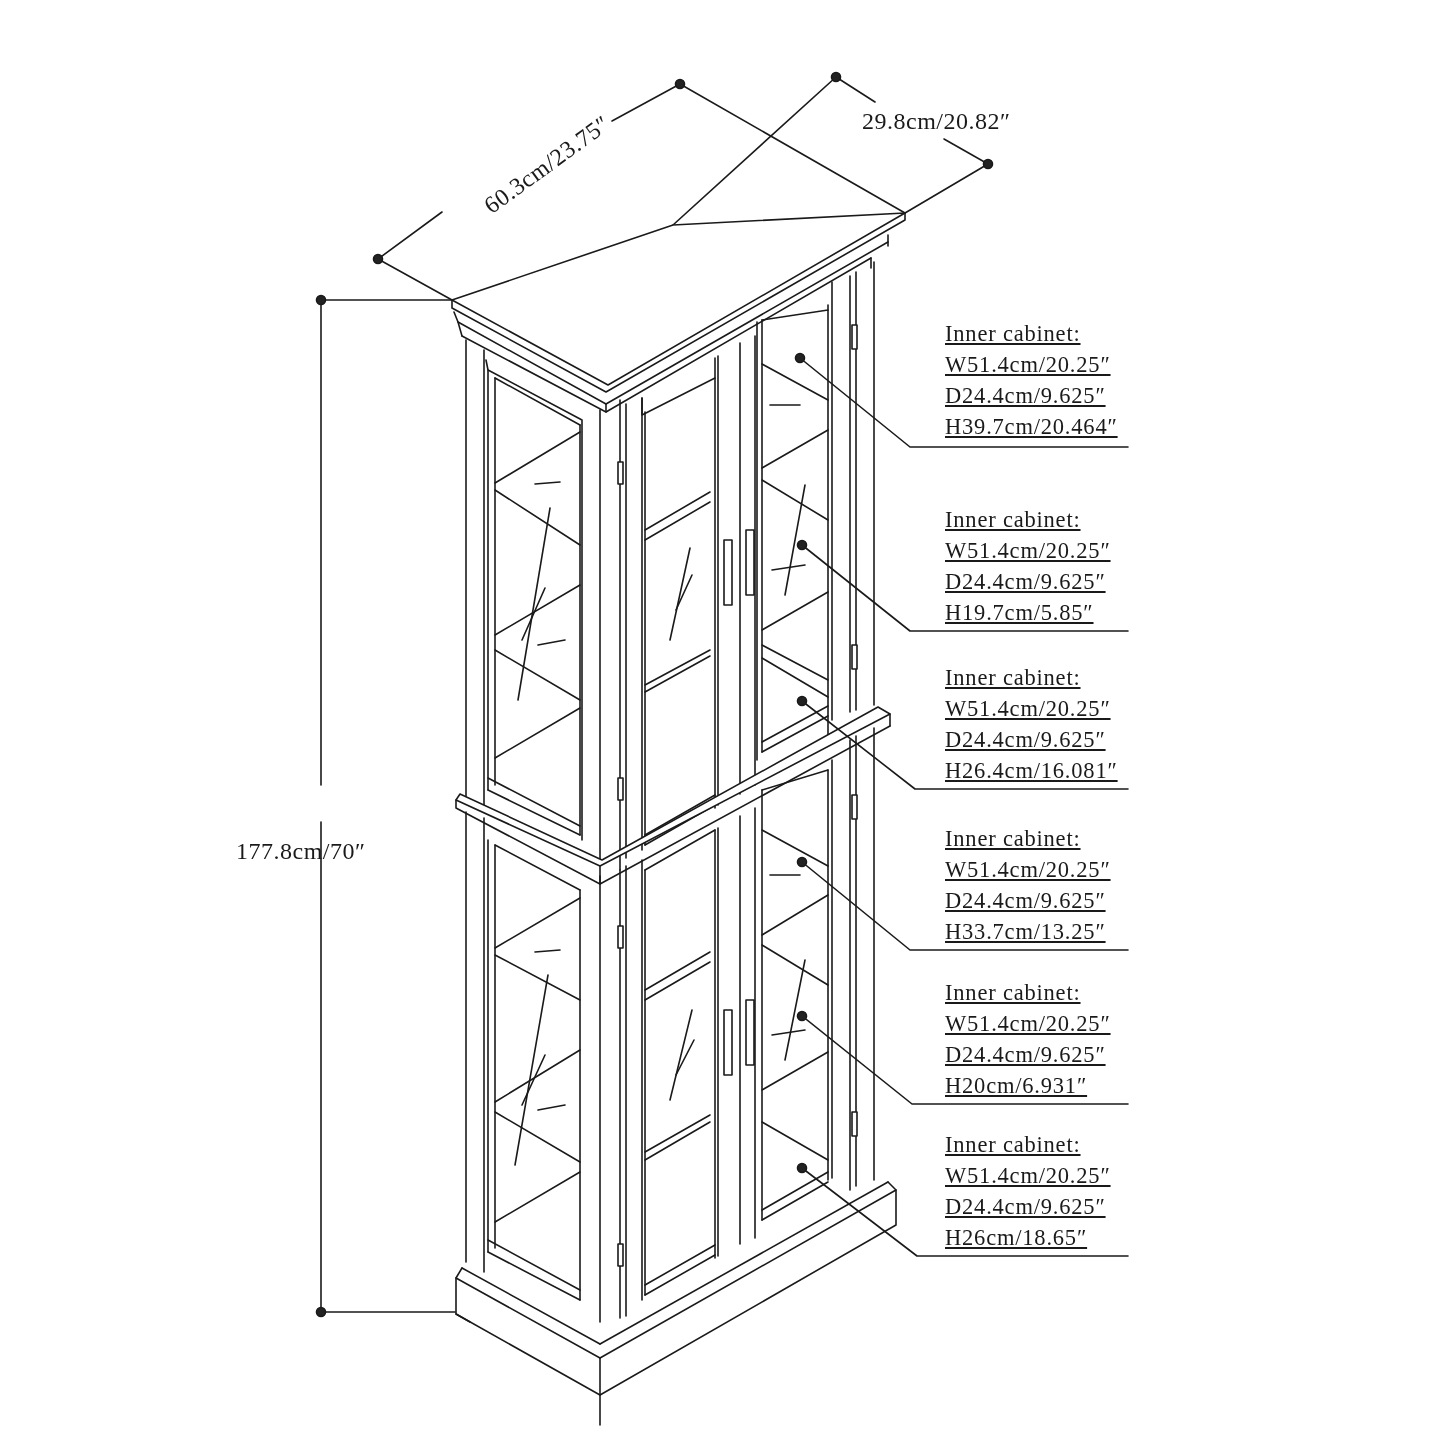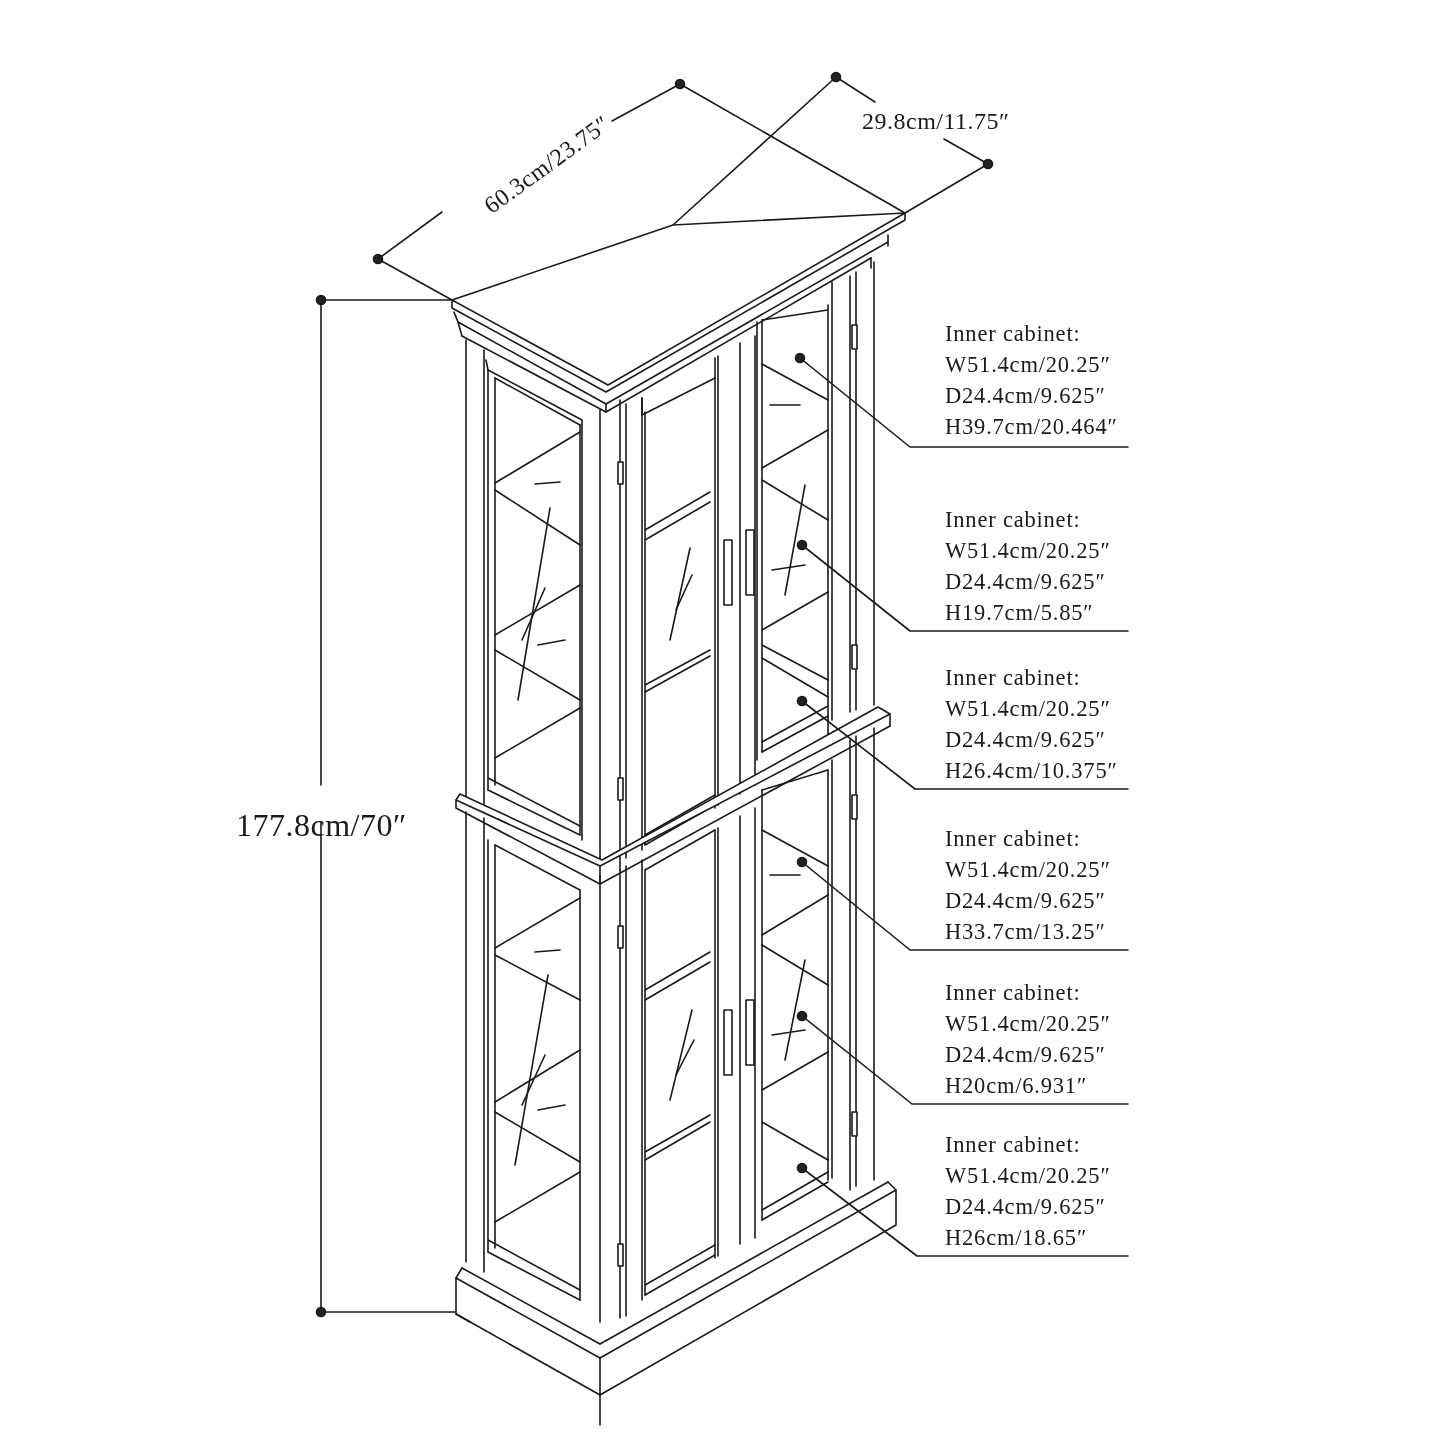--- a/index.html
+++ b/index.html
@@ -1,24 +1,24 @@
 <!DOCTYPE html>
 <html><head>
 <meta charset="utf-8">
 <style>
   html,body{margin:0;padding:0;background:#ffffff;}
   body{width:1445px;height:1445px;position:relative;overflow:hidden;font-family:"Liberation Serif","DejaVu Serif",serif;color:#1a1a1a;}
   #stage{position:absolute;left:0;top:0;width:1445px;height:1445px;}
   svg{position:absolute;left:0;top:0;}
   .lbl{position:absolute;font-family:"Liberation Serif","DejaVu Serif",serif;font-size:23px;line-height:31px;color:#1a1a1a;white-space:nowrap;letter-spacing:0.5px;}
-  .callout{position:absolute;left:945px;width:190px;}
+  .callout{position:absolute;left:945px;width:190px;text-decoration:underline;}
   .callout .line{display:block;font-size:22.5px;line-height:31px;letter-spacing:0.8px;white-space:nowrap;}
   .dim-top-w{left:455px;top:140px;transform:rotate(-36deg);transform-origin:left top;font-size:24px;}
   .dim-top-d{left:862px;top:106px;font-size:24px;}
-  .dim-h{left:236px;top:810px;font-size:32px;}
+  .dim-h{left:236px;top:836px;font-size:24px;}
 </style>
 </head>
 <body>
 
 <div id="stage">
 
 <svg width="1445" height="1445" viewBox="0 0 1445 1445" fill="none" stroke="#1a1a1a" stroke-width="1.6" stroke-linejoin="round" stroke-linecap="round">
 
   <g>
     <line x1="378" y1="259" x2="442" y2="212"></line>
@@ -218,40 +218,40 @@
     <polyline points="802,862 910,950 1128,950"></polyline>
     <circle cx="802" cy="862" r="4.5" fill="#222"></circle>
     <polyline points="802,1016 912,1104 1128,1104"></polyline>
     <circle cx="802" cy="1016" r="4.5" fill="#222"></circle>
     <polyline points="802,1168 917,1256 1128,1256"></polyline>
     <circle cx="802" cy="1168" r="4.5" fill="#222"></circle>
   </g>
 </svg>
 
 <div class="lbl dim-top-w" style="left:478px;top:196px;">60.3cm/23.75″</div>
-<div class="lbl dim-top-d">29.8cm/11.75″</div>
+<div class="lbl dim-top-d">29.8cm/20.82″</div>
 <div class="lbl dim-h">177.8cm/70″</div>
 
 <div class="callout" style="top:318px;">
   <span class="line">Inner cabinet:</span>
   <span class="line">W51.4cm/20.25″</span>
   <span class="line">D24.4cm/9.625″</span>
   <span class="line">H39.7cm/20.464″</span>
 </div>
 <div class="callout" style="top:504px;">
   <span class="line">Inner cabinet:</span>
   <span class="line">W51.4cm/20.25″</span>
   <span class="line">D24.4cm/9.625″</span>
   <span class="line">H19.7cm/5.85″</span>
 </div>
 <div class="callout" style="top:662px;">
   <span class="line">Inner cabinet:</span>
   <span class="line">W51.4cm/20.25″</span>
   <span class="line">D24.4cm/9.625″</span>
-  <span class="line">H26.4cm/10.375″</span>
+  <span class="line">H26.4cm/16.081″</span>
 </div>
 <div class="callout" style="top:823px;">
   <span class="line">Inner cabinet:</span>
   <span class="line">W51.4cm/20.25″</span>
   <span class="line">D24.4cm/9.625″</span>
   <span class="line">H33.7cm/13.25″</span>
 </div>
 <div class="callout" style="top:977px;">
   <span class="line">Inner cabinet:</span>
   <span class="line">W51.4cm/20.25″</span>

